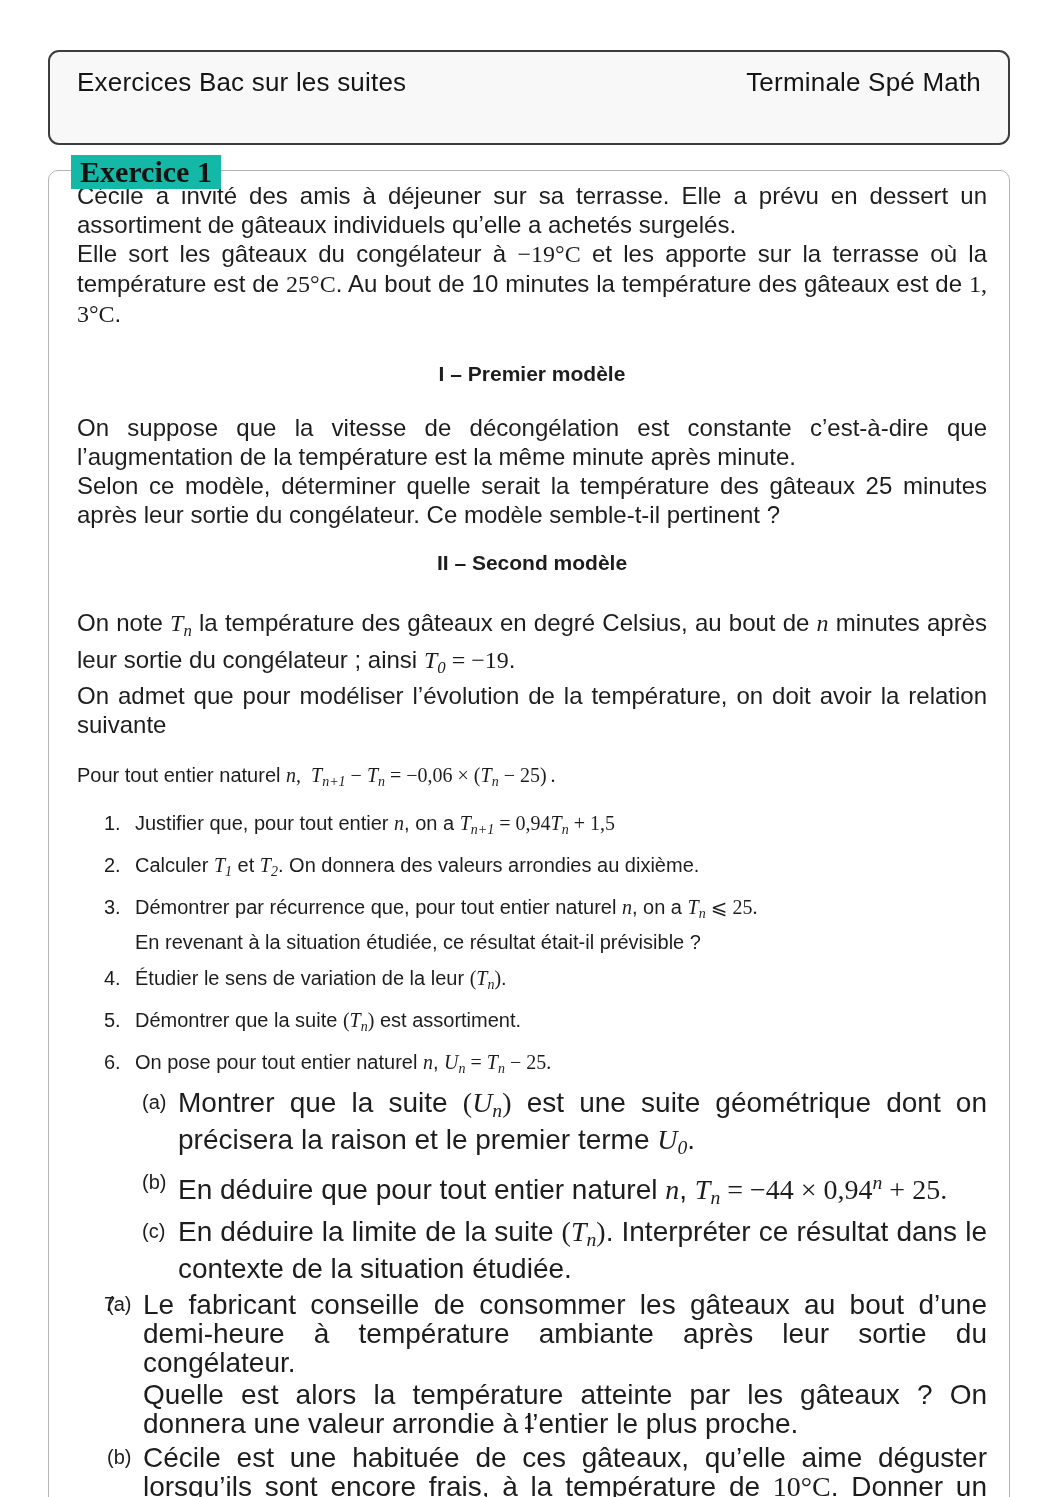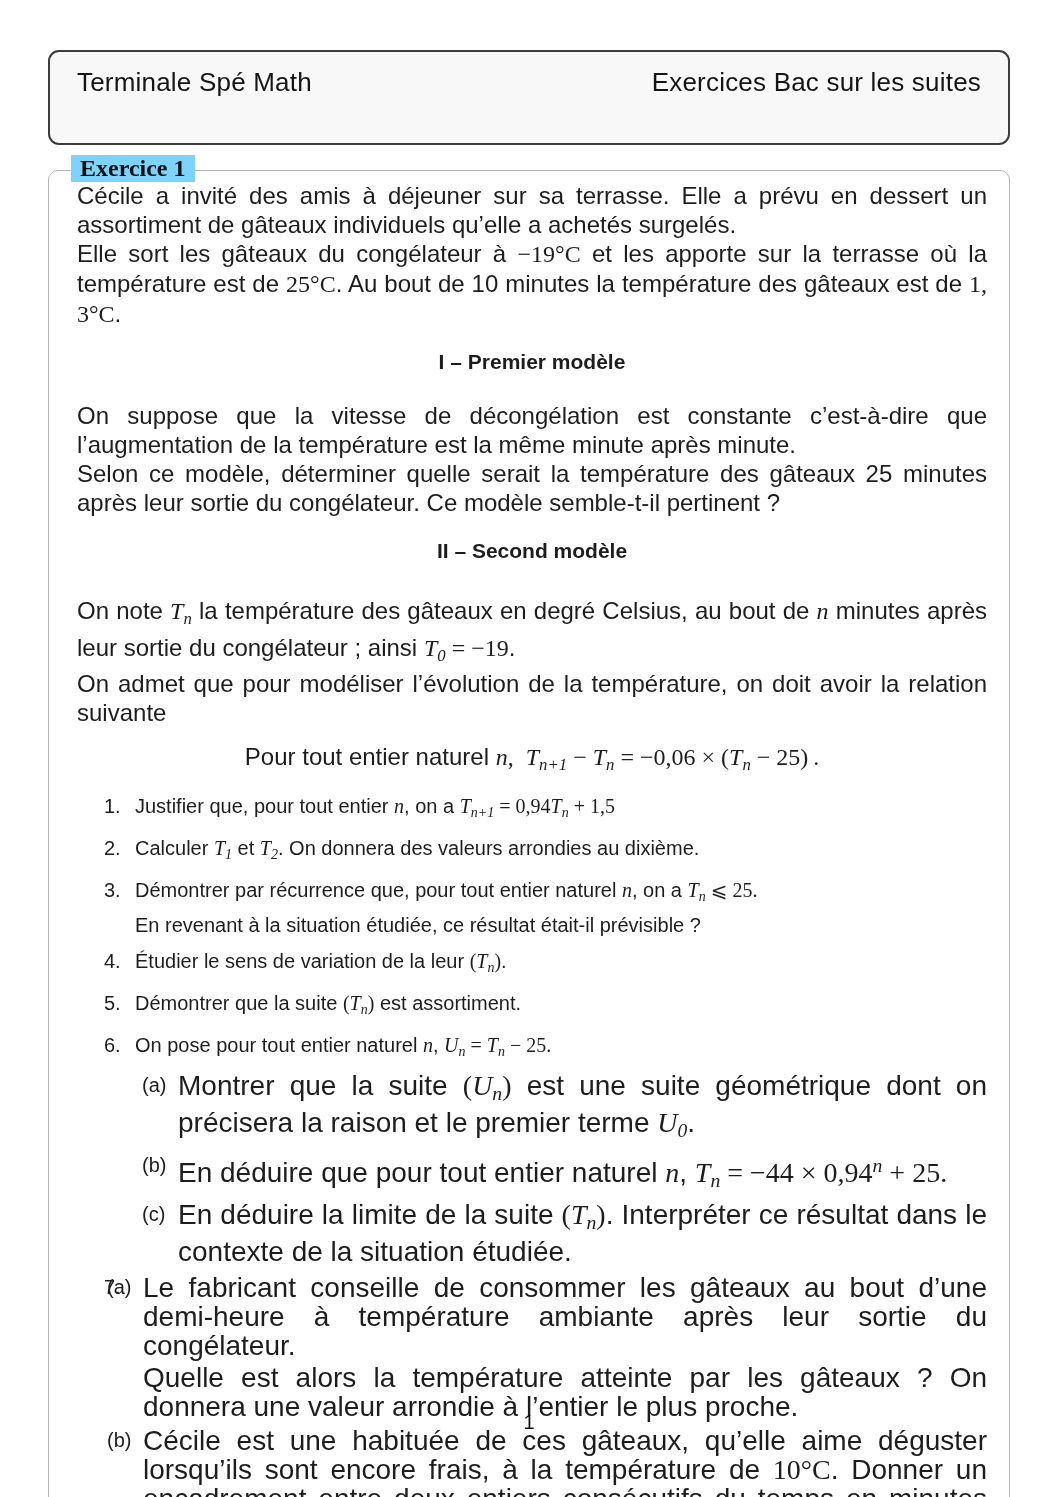--- a/index.html
+++ b/index.html
@@ -28,39 +28,39 @@
 
   
   .exercise-box {
     position: absolute; left: 48px; top: 170px;
     width: 962px; min-height: 1163px; box-sizing: border-box;
     border: 1.5px solid #b5b5b5; border-radius: 10px;
     padding: 10px 22px 18px 28px;
   }
   .exercise-label {
     position: absolute; top: -16px; left: 22px;
-    background: #7dd3fc; padding: 0 9px;
+    background: #14b8a6; padding: 0 9px;
     font-family: "Liberation Serif", "DejaVu Serif", serif;
-    font-weight: bold; font-size: 24px; color: #111;
+    font-weight: bold; font-size: 30px; color: #111;
     white-space: nowrap;
   }
 
   .para {
     font-size: 24px; line-height: 29px;
     text-align: justify; hyphens: auto;
   }
   .section-title {
     text-align: center; font-weight: bold; font-size: 21px;
     line-height: 29px;
   }
-  .title-1 { margin: 18px 0 25px 0; }
+  .title-1 { margin: 30px 0 25px 0; }
   .title-2 { margin: 19px 0 31px 0; }
   .formula {
-    text-align: center; font-size: 24px; line-height: 29px;
-    margin-top: 15px;
+    font-size: 20px; line-height: 29px;
+    margin-top: 22px;
   }
 
   
   .q-list { margin-top: 13px; }
   .q-item { display: flex; margin-top: 7px; }
   .q-marker {
     flex: 0 0 31px; margin-left: 27px;
     font-size: 20px; line-height: 29px;
   }
   .q-content { flex: 1; font-size: 20px; line-height: 29px; text-align: justify; hyphens: auto; }
@@ -87,22 +87,22 @@
   .page-number {
     position: absolute; top: 1411px; left: 0; width: 100%;
     text-align: center; font-size: 20px; color: #111;
   }
 </style>
 </head>
 <body>
 
 <div class="header-box">
   <div class="header-inner">
+    <span>Exercices Bac sur les suites</span>
     <span>Terminale Spé Math</span>
-    <span>Exercices Bac sur les suites</span>
   </div>
 </div>
 
 <div class="exercise-box">
   <div class="exercise-label">Exercice 1</div>
 
   <div class="para"><span class="seg-t">Cécile a invité des amis à déjeuner sur sa terrasse. Elle a prévu en dessert un assortiment de gâteaux individuels qu’elle a achetés surgelés.</span></div>
   <div class="para"><span class="seg-t">Elle sort les gâteaux du congélateur à </span><span class="seg-m">−19°C</span><span class="seg-t"> et les apporte sur la terrasse où la température est de </span><span class="seg-m">25°C</span><span class="seg-t">. Au bout de 10 minutes la température des gâteaux est de </span><span class="seg-m">1, 3°C</span><span class="seg-t">.</span></div>
 
   <div class="section-title title-1">I – Premier modèle</div>

